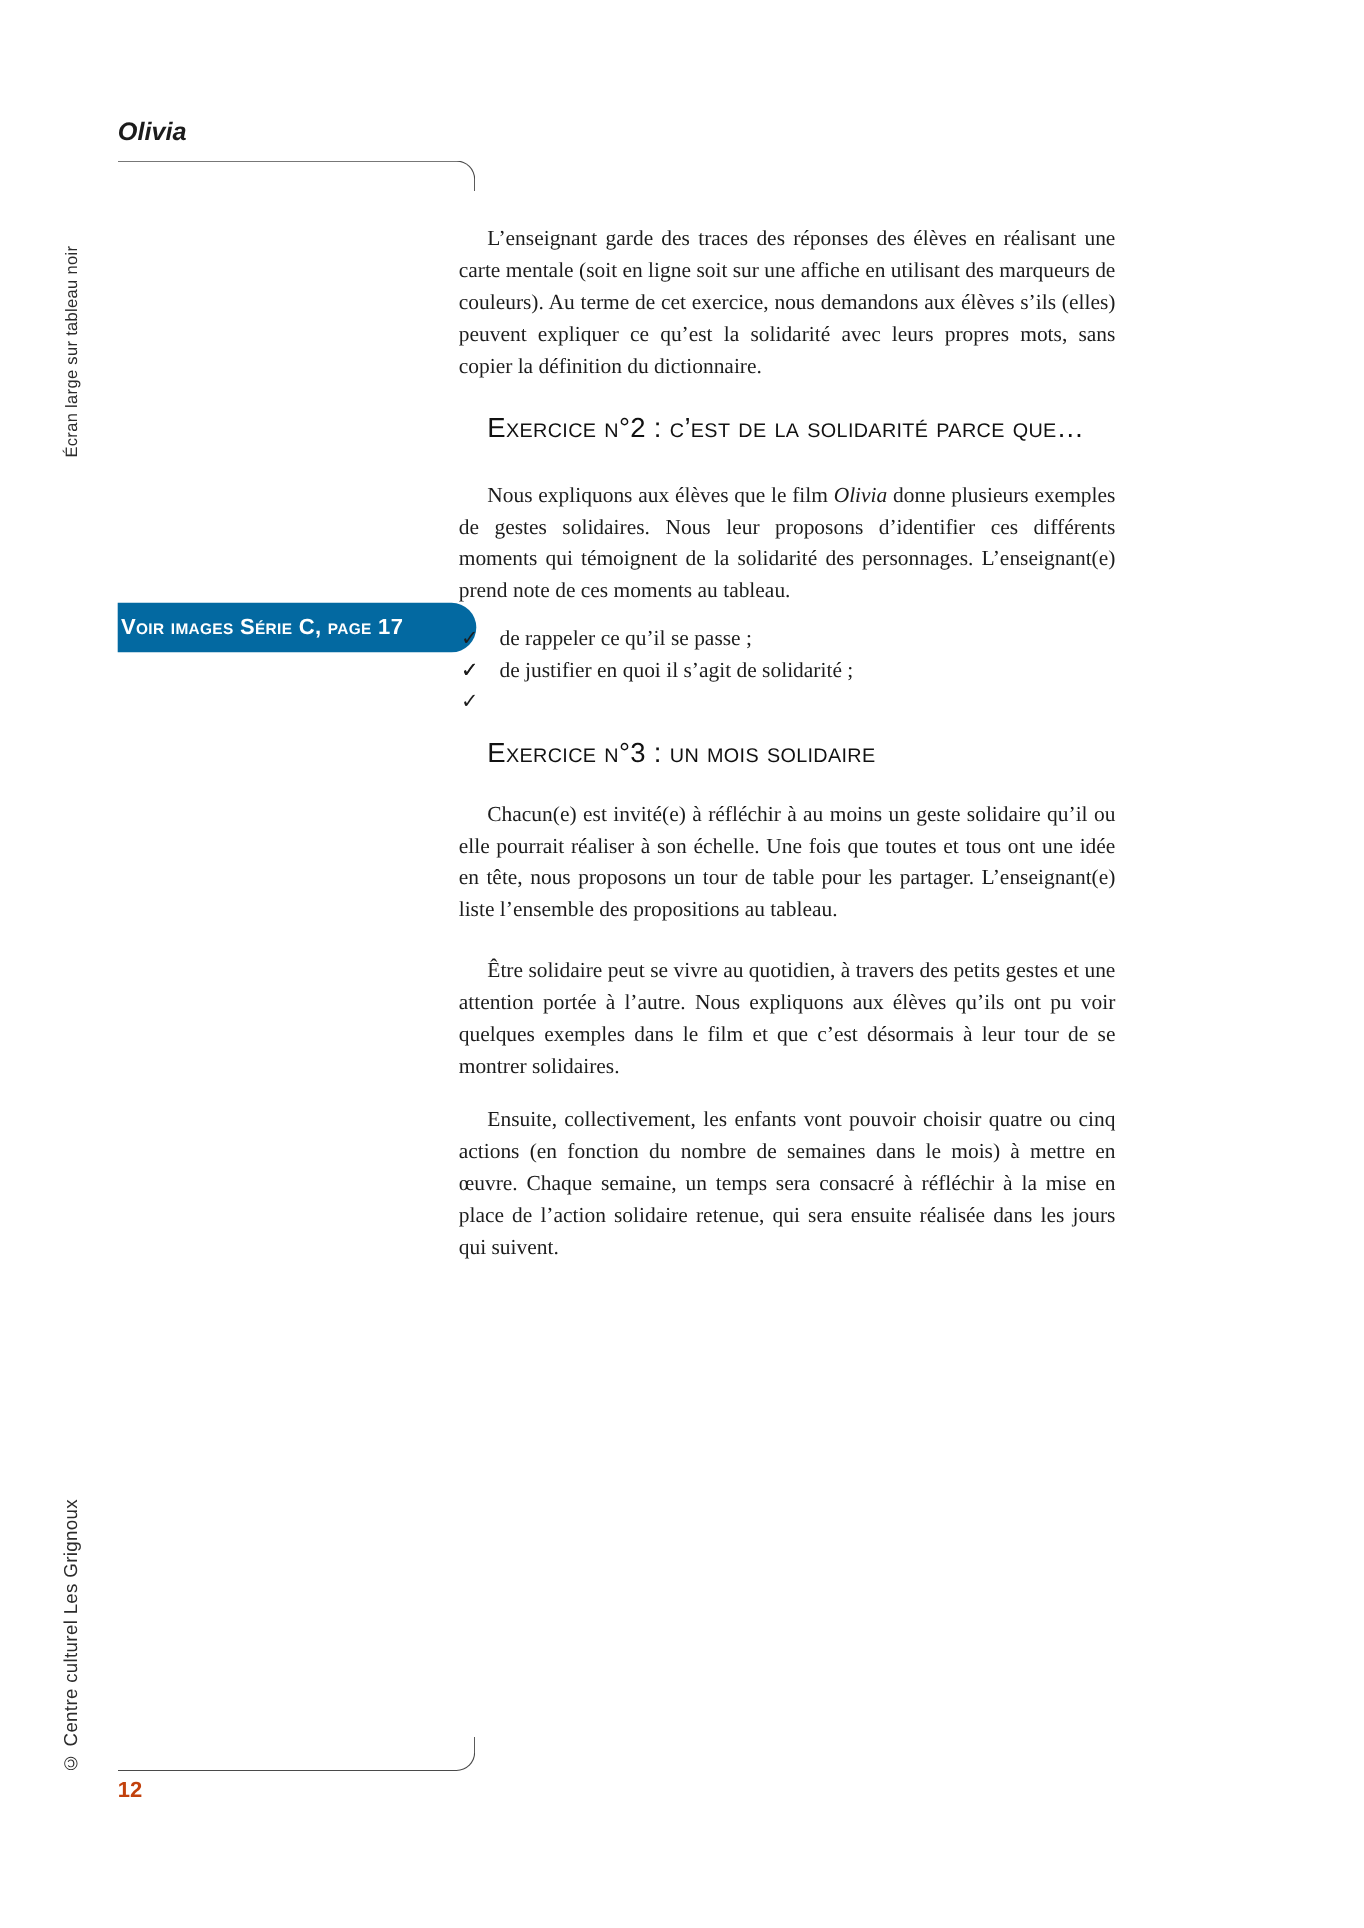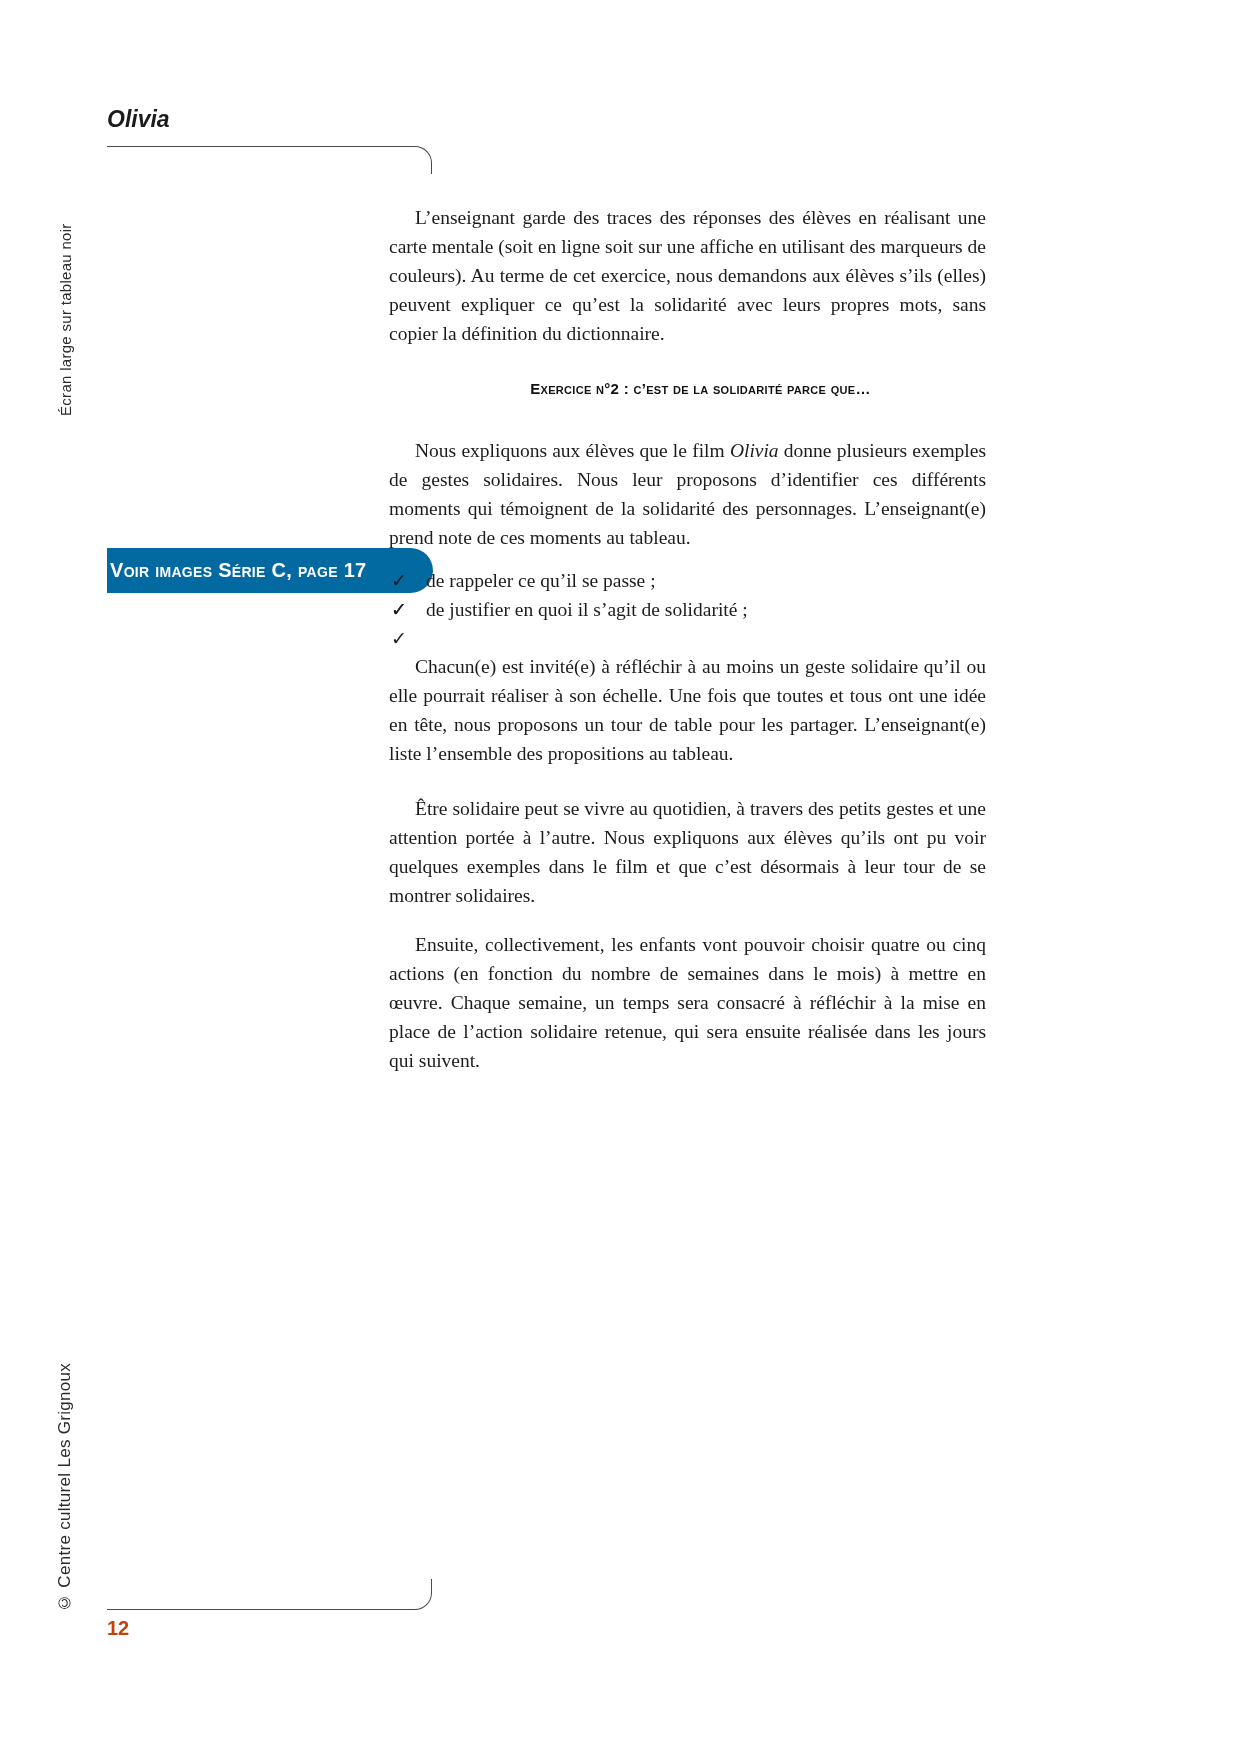--- a/index.html
+++ b/index.html
@@ -94,45 +94,45 @@
     letter-spacing: 0.3px;
     line-height: 45px;
     padding-left: 3px;
     box-sizing: border-box;
     white-space: nowrap;
   }
 
   
   .content {
     position: absolute;
-    left: 389px;
+    left: 417px;
     top: 203px;
     width: 597px;
     font-size: 19.5px;
     line-height: 29px;
     text-align: justify;
   }
   .para { margin: 0; }
   .para.indent { text-indent: 26px; }
   .m-p2 { margin-top: 34px; }
   .m-p3 { margin-top: 16px; }
   .m-p4 { margin-top: 26px; }
   .m-p5 { margin-top: 28px; }
   .m-p6 { margin-top: 20px; }
   .bold { font-weight: bold; }
 
   .exercise-heading {
     margin: 0;
     font-family: "Liberation Sans", sans-serif;
-    font-weight: 700;
+    font-weight: 400;
     font-variant: small-caps;
-    font-size: 15px;
+    font-size: 25px;
     letter-spacing: 0.3px;
     color: #111111;
-    text-align: center;
+    text-align: left;
     line-height: 26px;
   }
   .exercise-heading.h1 { margin-top: 28px; margin-bottom: 34px; text-indent: 26px; }
   .exercise-heading.h2 { margin-top: 48px; margin-bottom: 26px; text-indent: 26px; }
 
   .check-list {
     list-style: none;
     margin: 14px 0 0 0;
     padding: 0;
   }
@@ -174,20 +174,21 @@
     <p class="para indent m-p2"><span>Nous expliquons aux élèves que le film </span><i>Olivia</i><span> donne plusieurs exemples de gestes solidaires. Nous leur proposons d’identifier ces différents moments qui témoignent de la solidarité des personnages. L’enseignant(e) prend note de ces moments au tableau.</span></p>
 
 
     <ul class="check-list">
       <li><span class="check">✓</span><span>de rappeler ce qu’il se passe&nbsp;;</span></li>
       <li><span class="check">✓</span></li>
       <li><span class="check">✓</span><span>de justifier en quoi il s’agit de solidarité&nbsp;;</span></li>
       <li><span class="check">✓</span></li>
     </ul>
 
+    <h3 class="exercise-heading h2">Exercice n°3&nbsp;: un mois solidaire</h3>
 
     <p class="para indent m-p5">Chacun(e) est invité(e) à réfléchir à au moins un geste solidaire qu’il ou elle pourrait réaliser à son échelle. Une fois que toutes et tous ont une idée en tête, nous proposons un tour de table pour les partager. L’enseignant(e) liste l’ensemble des propositions au tableau.</p>
     <p class="para indent m-p4">Être solidaire peut se vivre au quotidien, à travers des petits gestes et une attention portée à l’autre. Nous expliquons aux élèves qu’ils ont pu voir quelques exemples dans le film et que c’est désormais à leur tour de se montrer solidaires.</p>
     <p class="para indent m-p6">Ensuite, collectivement, les enfants vont pouvoir choisir quatre ou cinq actions (en fonction du nombre de semaines dans le mois) à mettre en œuvre. Chaque semaine, un temps sera consacré à réfléchir à la mise en place de l’action solidaire retenue, qui sera ensuite réalisée dans les jours qui suivent.</p>
 
   </div>
 
   <div class="bracket-bottom"></div>
   <div class="page-number">12</div>
 

